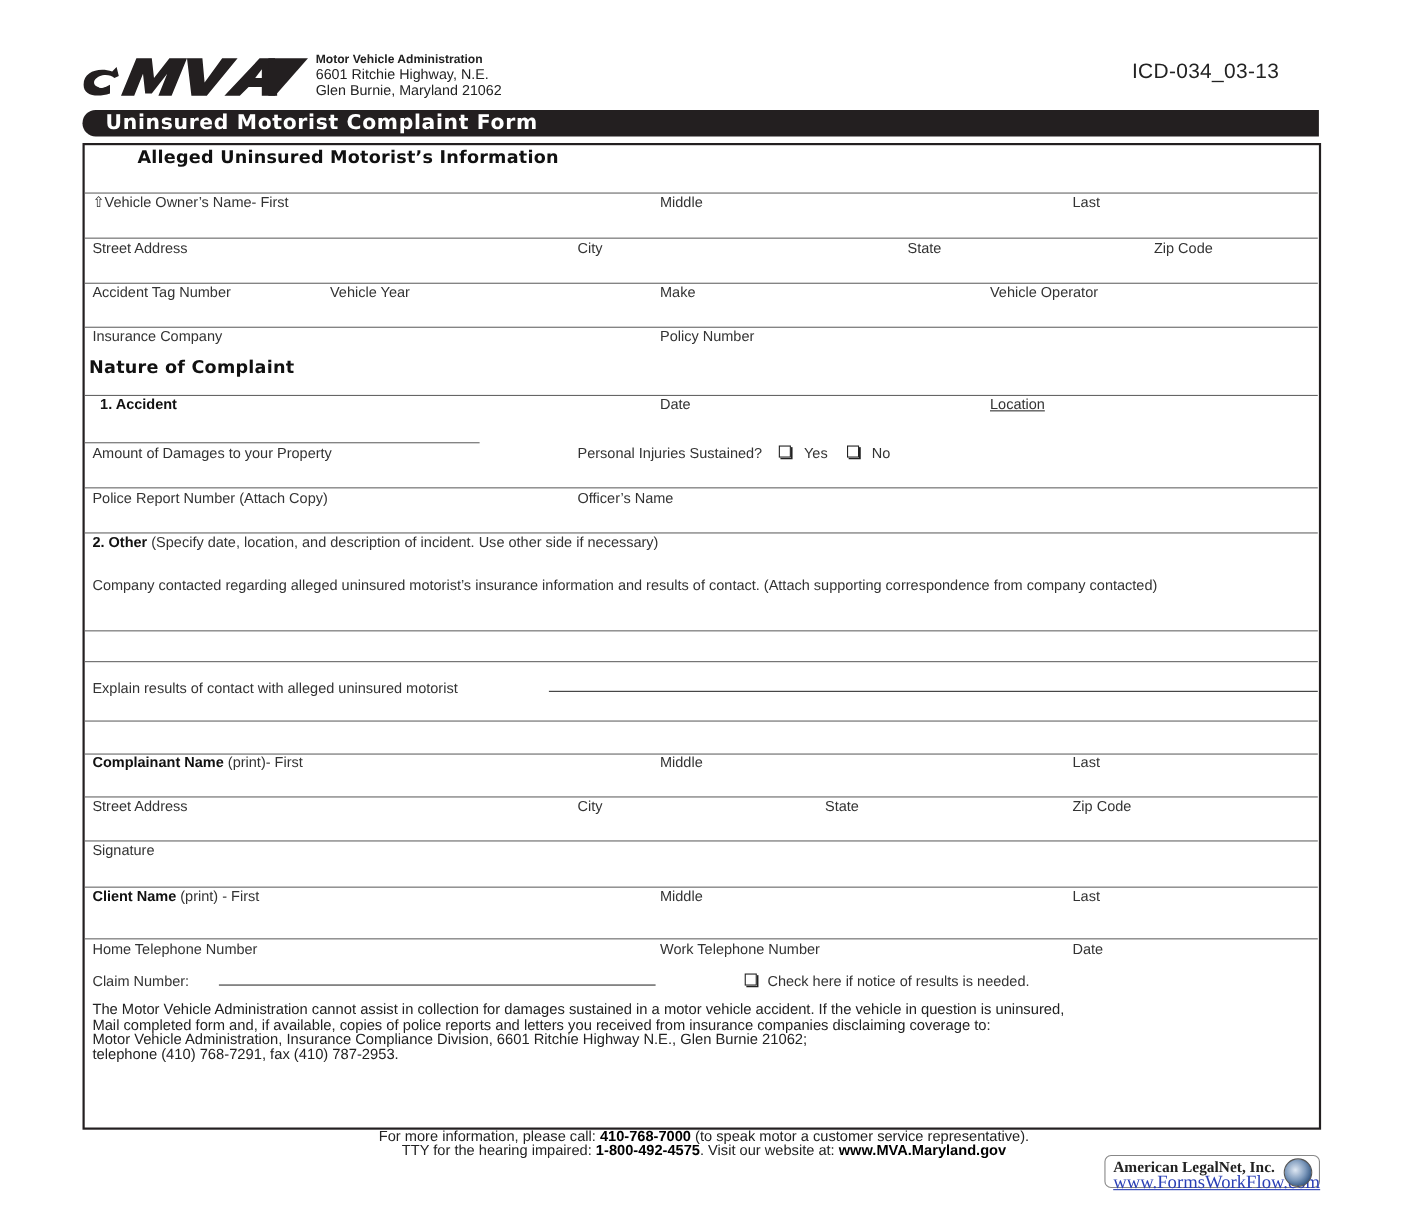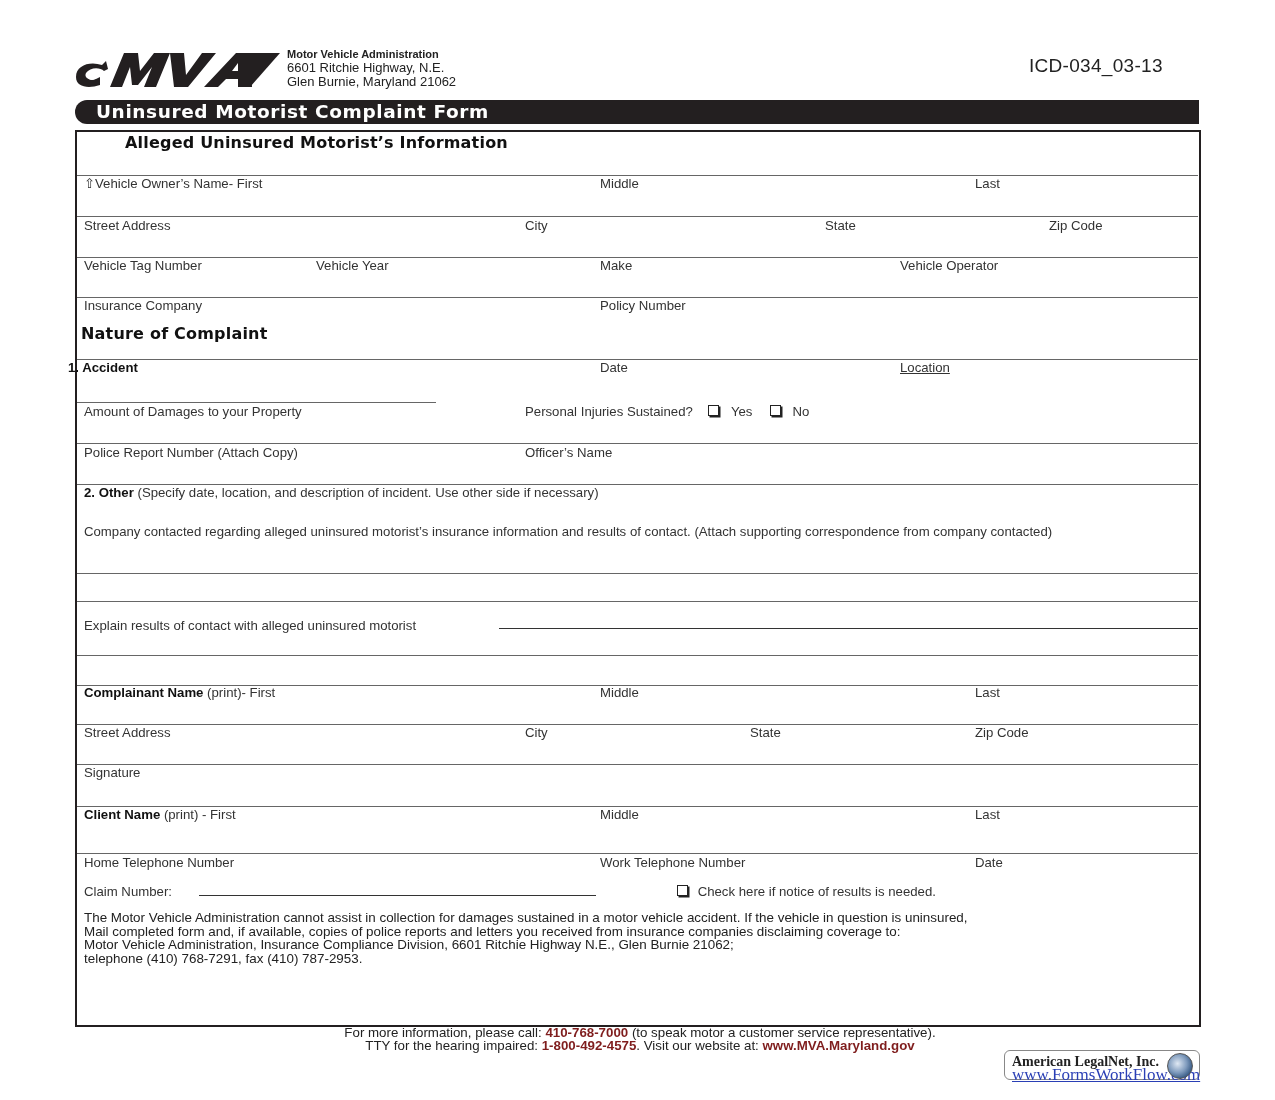--- a/index.html
+++ b/index.html
@@ -18,21 +18,21 @@
   
   .frame { left: 75px; top: 130px; width: 1122px; height: 893px; border: 2px solid #231f20; border-top: 2px solid #231f20; }
   .hline { height: 0; border-top: 1.5px solid #666; }
   .lbl { font-size: 13.2px; color: #333; white-space: nowrap; }
   .lbl b { color: #111; }
   .sec-head { font-weight: 900; font-size: 16px; color: #111; font-family: "DejaVu Sans", sans-serif; letter-spacing: 0.2px; }
   .cb { display: inline-block; width: 9px; height: 9px; border: 1px solid #222; box-shadow: 1.5px 1.5px 0 #222; vertical-align: 0px; margin: 0 2px 0 0; }
   .uline { border-bottom: 1.5px solid #333; height: 0; }
   .notice { left: 84px; top: 911px; width: 1110px; font-size: 13.4px; line-height: 13.5px; color: #222; }
   .footer { left: 140px; width: 1000px; text-align: center; font-size: 13.3px; color: #222; line-height: 13px; }
-  .footer b { color: #7f1d1d; }
+  .footer b { color: #000000; }
 
   .badge { left: 1004px; top: 1050px; width: 194px; height: 28px; border: 1px solid #888; border-radius: 6px; background: #fff; }
   .badge .t1 { position: absolute; left: 7px; top: 3px; font-family: "Liberation Serif", serif; font-weight: bold; font-size: 14px; color: #222; }
   .badge .t2 { position: absolute; left: 7px; top: 14px; font-family: "Liberation Serif", serif; font-size: 17px; color: #2a3fb5; text-decoration: underline; }
   .badge .globe { position: absolute; right: 6px; top: 2px; width: 24px; height: 24px; border-radius: 50%; background: radial-gradient(circle at 40% 40%, #dfe8f3 0%, #7f9bbd 45%, #2b4f7c 80%); border: 1px solid #555; }
 </style>
 </head>
 <body>
 
 <svg class="abs logo" viewBox="0 0 208 40">
@@ -69,33 +69,33 @@
 <div class="abs lbl" style="left:600px; top:176px;">Middle</div>
 <div class="abs lbl" style="left:975px; top:176px;">Last</div>
 
 <div class="abs hline" style="left:77px; top:216px; width:1121px;"></div>
 <div class="abs lbl" style="left:84px; top:218px;">Street Address</div>
 <div class="abs lbl" style="left:525px; top:218px;">City</div>
 <div class="abs lbl" style="left:825px; top:218px;">State</div>
 <div class="abs lbl" style="left:1049px; top:218px;">Zip Code</div>
 
 <div class="abs hline" style="left:77px; top:257px; width:1121px;"></div>
-<div class="abs lbl" style="left:84px; top:258px;">Vehicle Tag Number</div>
-<div class="abs lbl" style="left:300px; top:258px;margin-left:16px;">Vehicle Year</div>
+<div class="abs lbl" style="left:84px; top:258px;">Accident Tag Number</div>
+<div class="abs lbl" style="left:300px; top:258px;">Vehicle Year</div>
 <div class="abs lbl" style="left:600px; top:258px;">Make</div>
 <div class="abs lbl" style="left:900px; top:258px;">Vehicle Operator</div>
 
 <div class="abs hline" style="left:77px; top:297px; width:1121px;"></div>
 <div class="abs lbl" style="left:84px; top:298px;">Insurance Company</div>
 <div class="abs lbl" style="left:600px; top:298px;">Policy Number</div>
 
 <div class="abs sec-head" style="left:81px; top:324px;">Nature of Complaint</div>
 
 <div class="abs hline" style="left:77px; top:359px; width:1121px;"></div>
-<div class="abs lbl" style="left:68px; top:360px;"><b>1. Accident</b></div>
+<div class="abs lbl" style="left:91px; top:360px;"><b>1. Accident</b></div>
 <div class="abs lbl" style="left:600px; top:360px;">Date</div>
 <div class="abs lbl" style="left:900px; top:360px;text-decoration:underline;">Location</div>
 
 <div class="abs hline" style="left:77px; top:402px; width:359px;"></div>
 <div class="abs lbl" style="left:84px; top:404px;">Amount of Damages to your Property</div>
 <div class="abs lbl" style="left:525px; top:404px;">
   <span>Personal Injuries Sustained?</span>
   <span style="display:inline-block; width:8px;"></span>
   <span class="cb"></span>
   <span style="margin-left:6px;">Yes</span>

